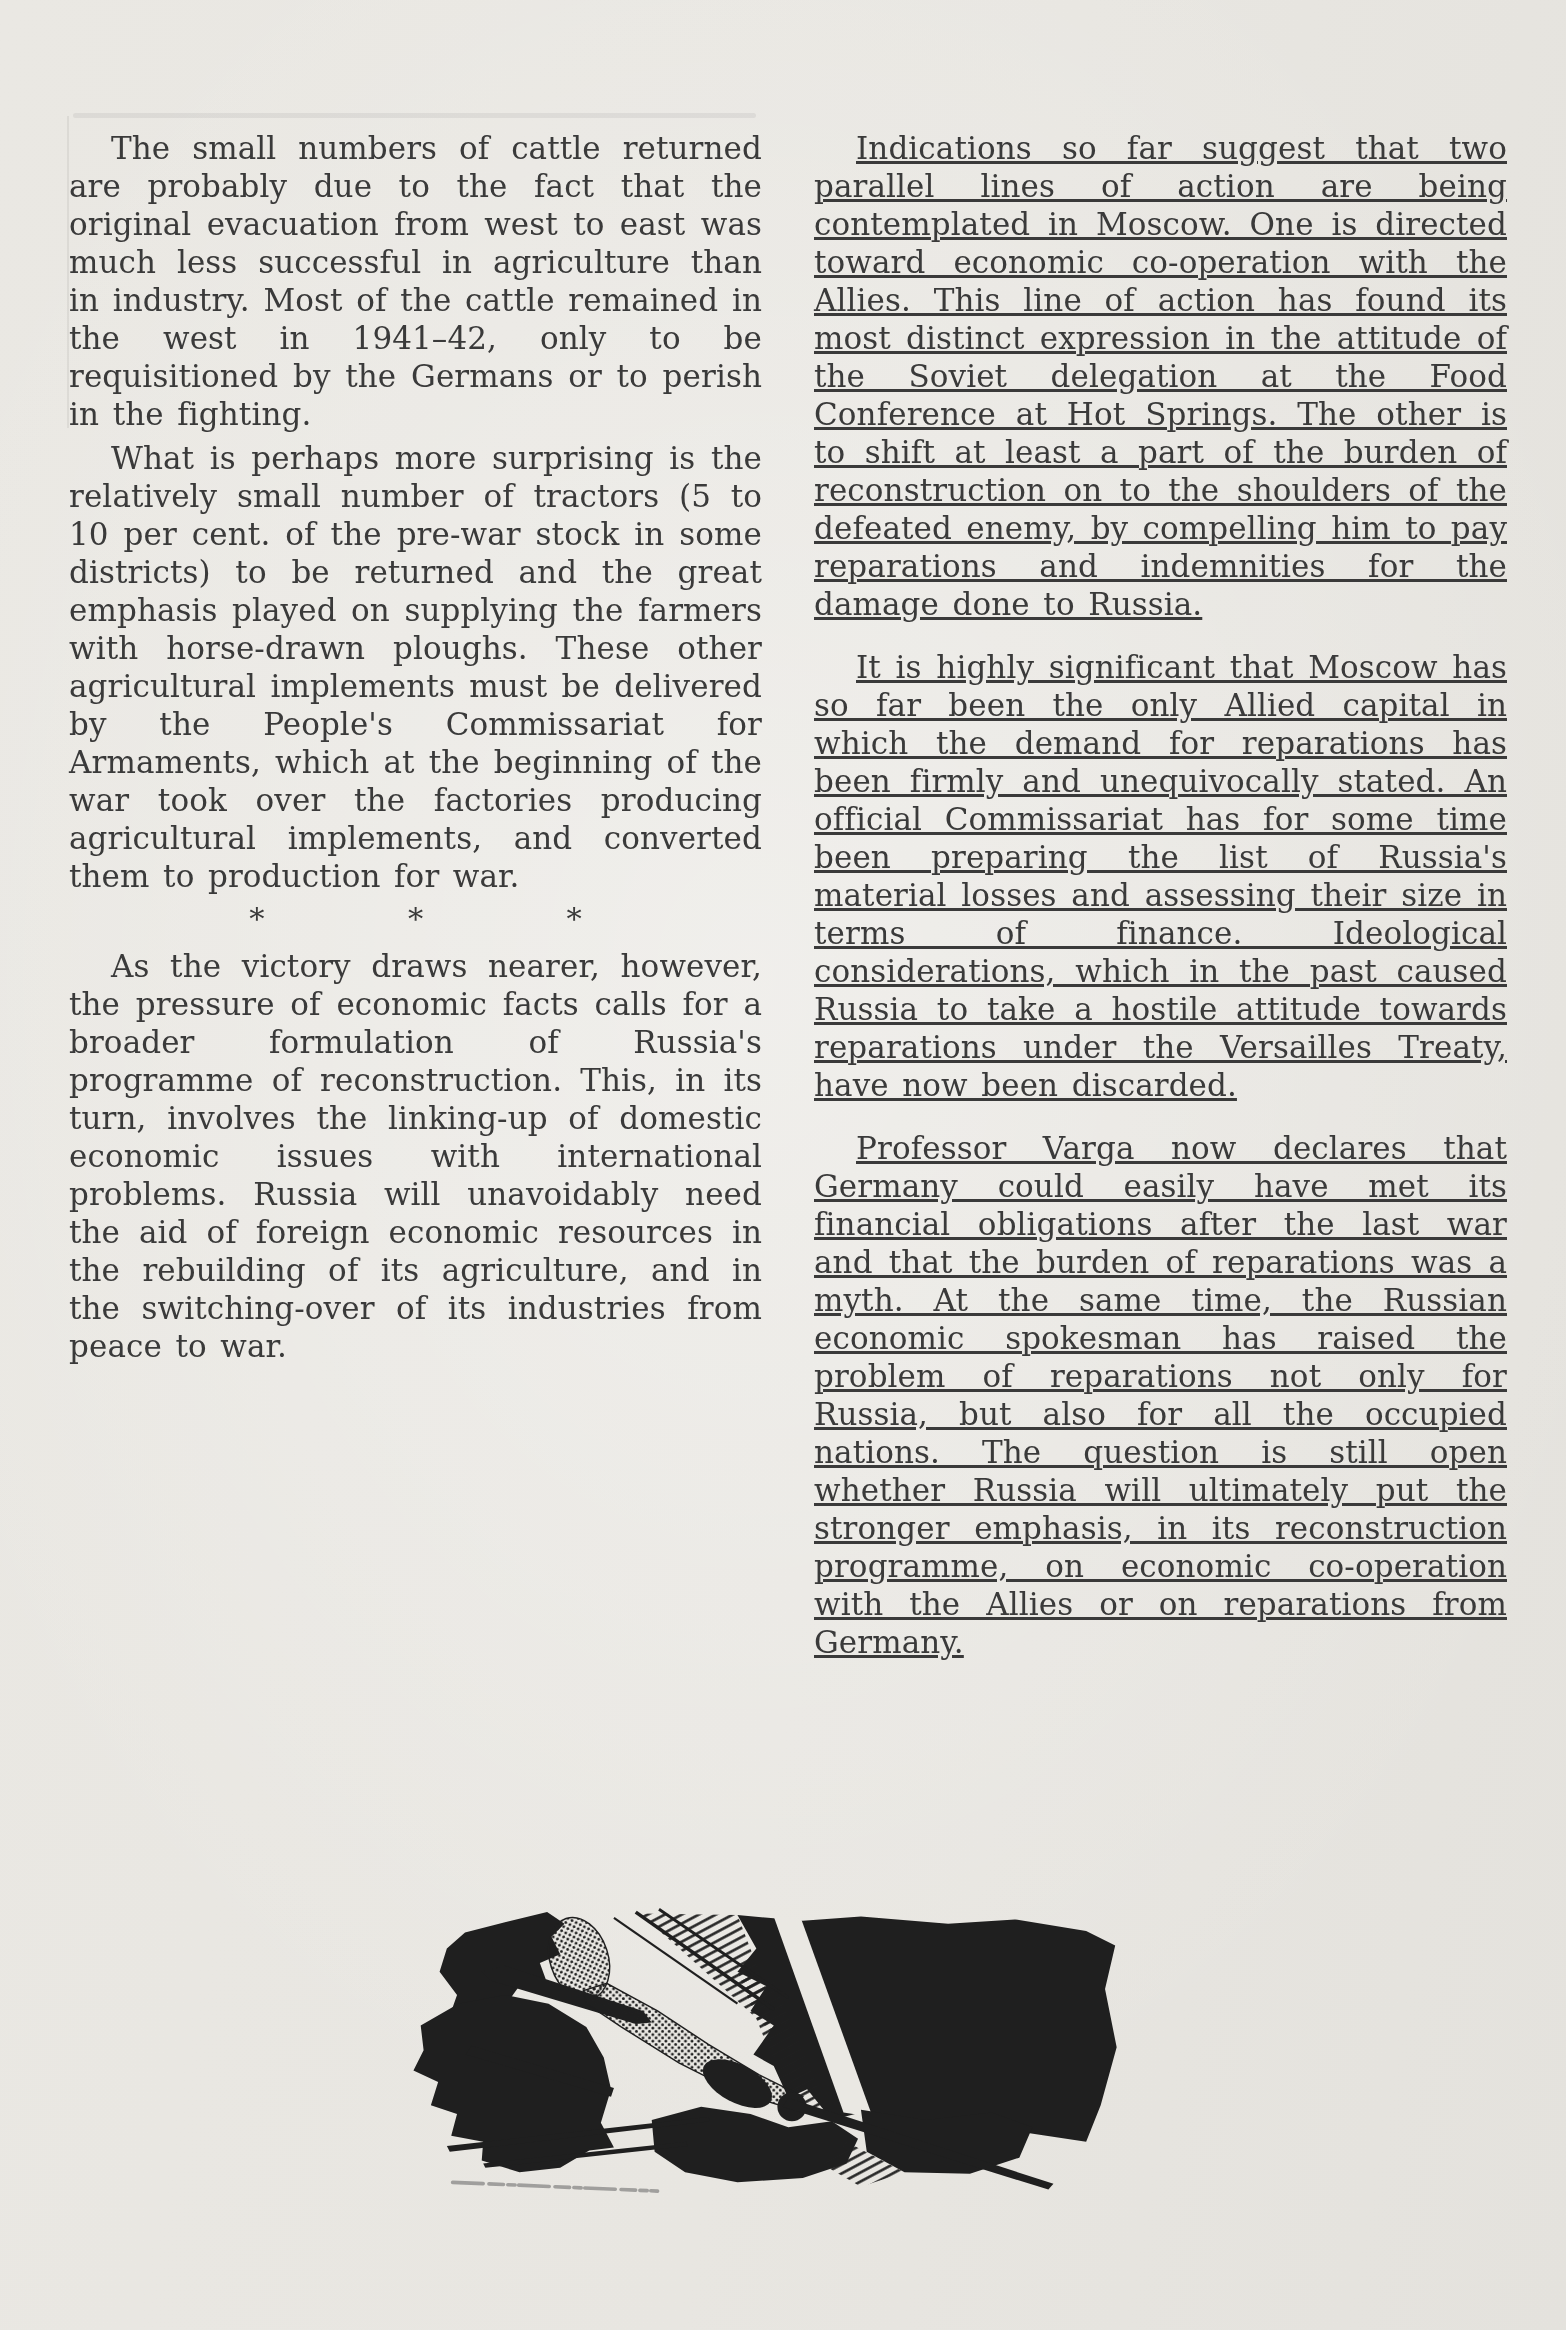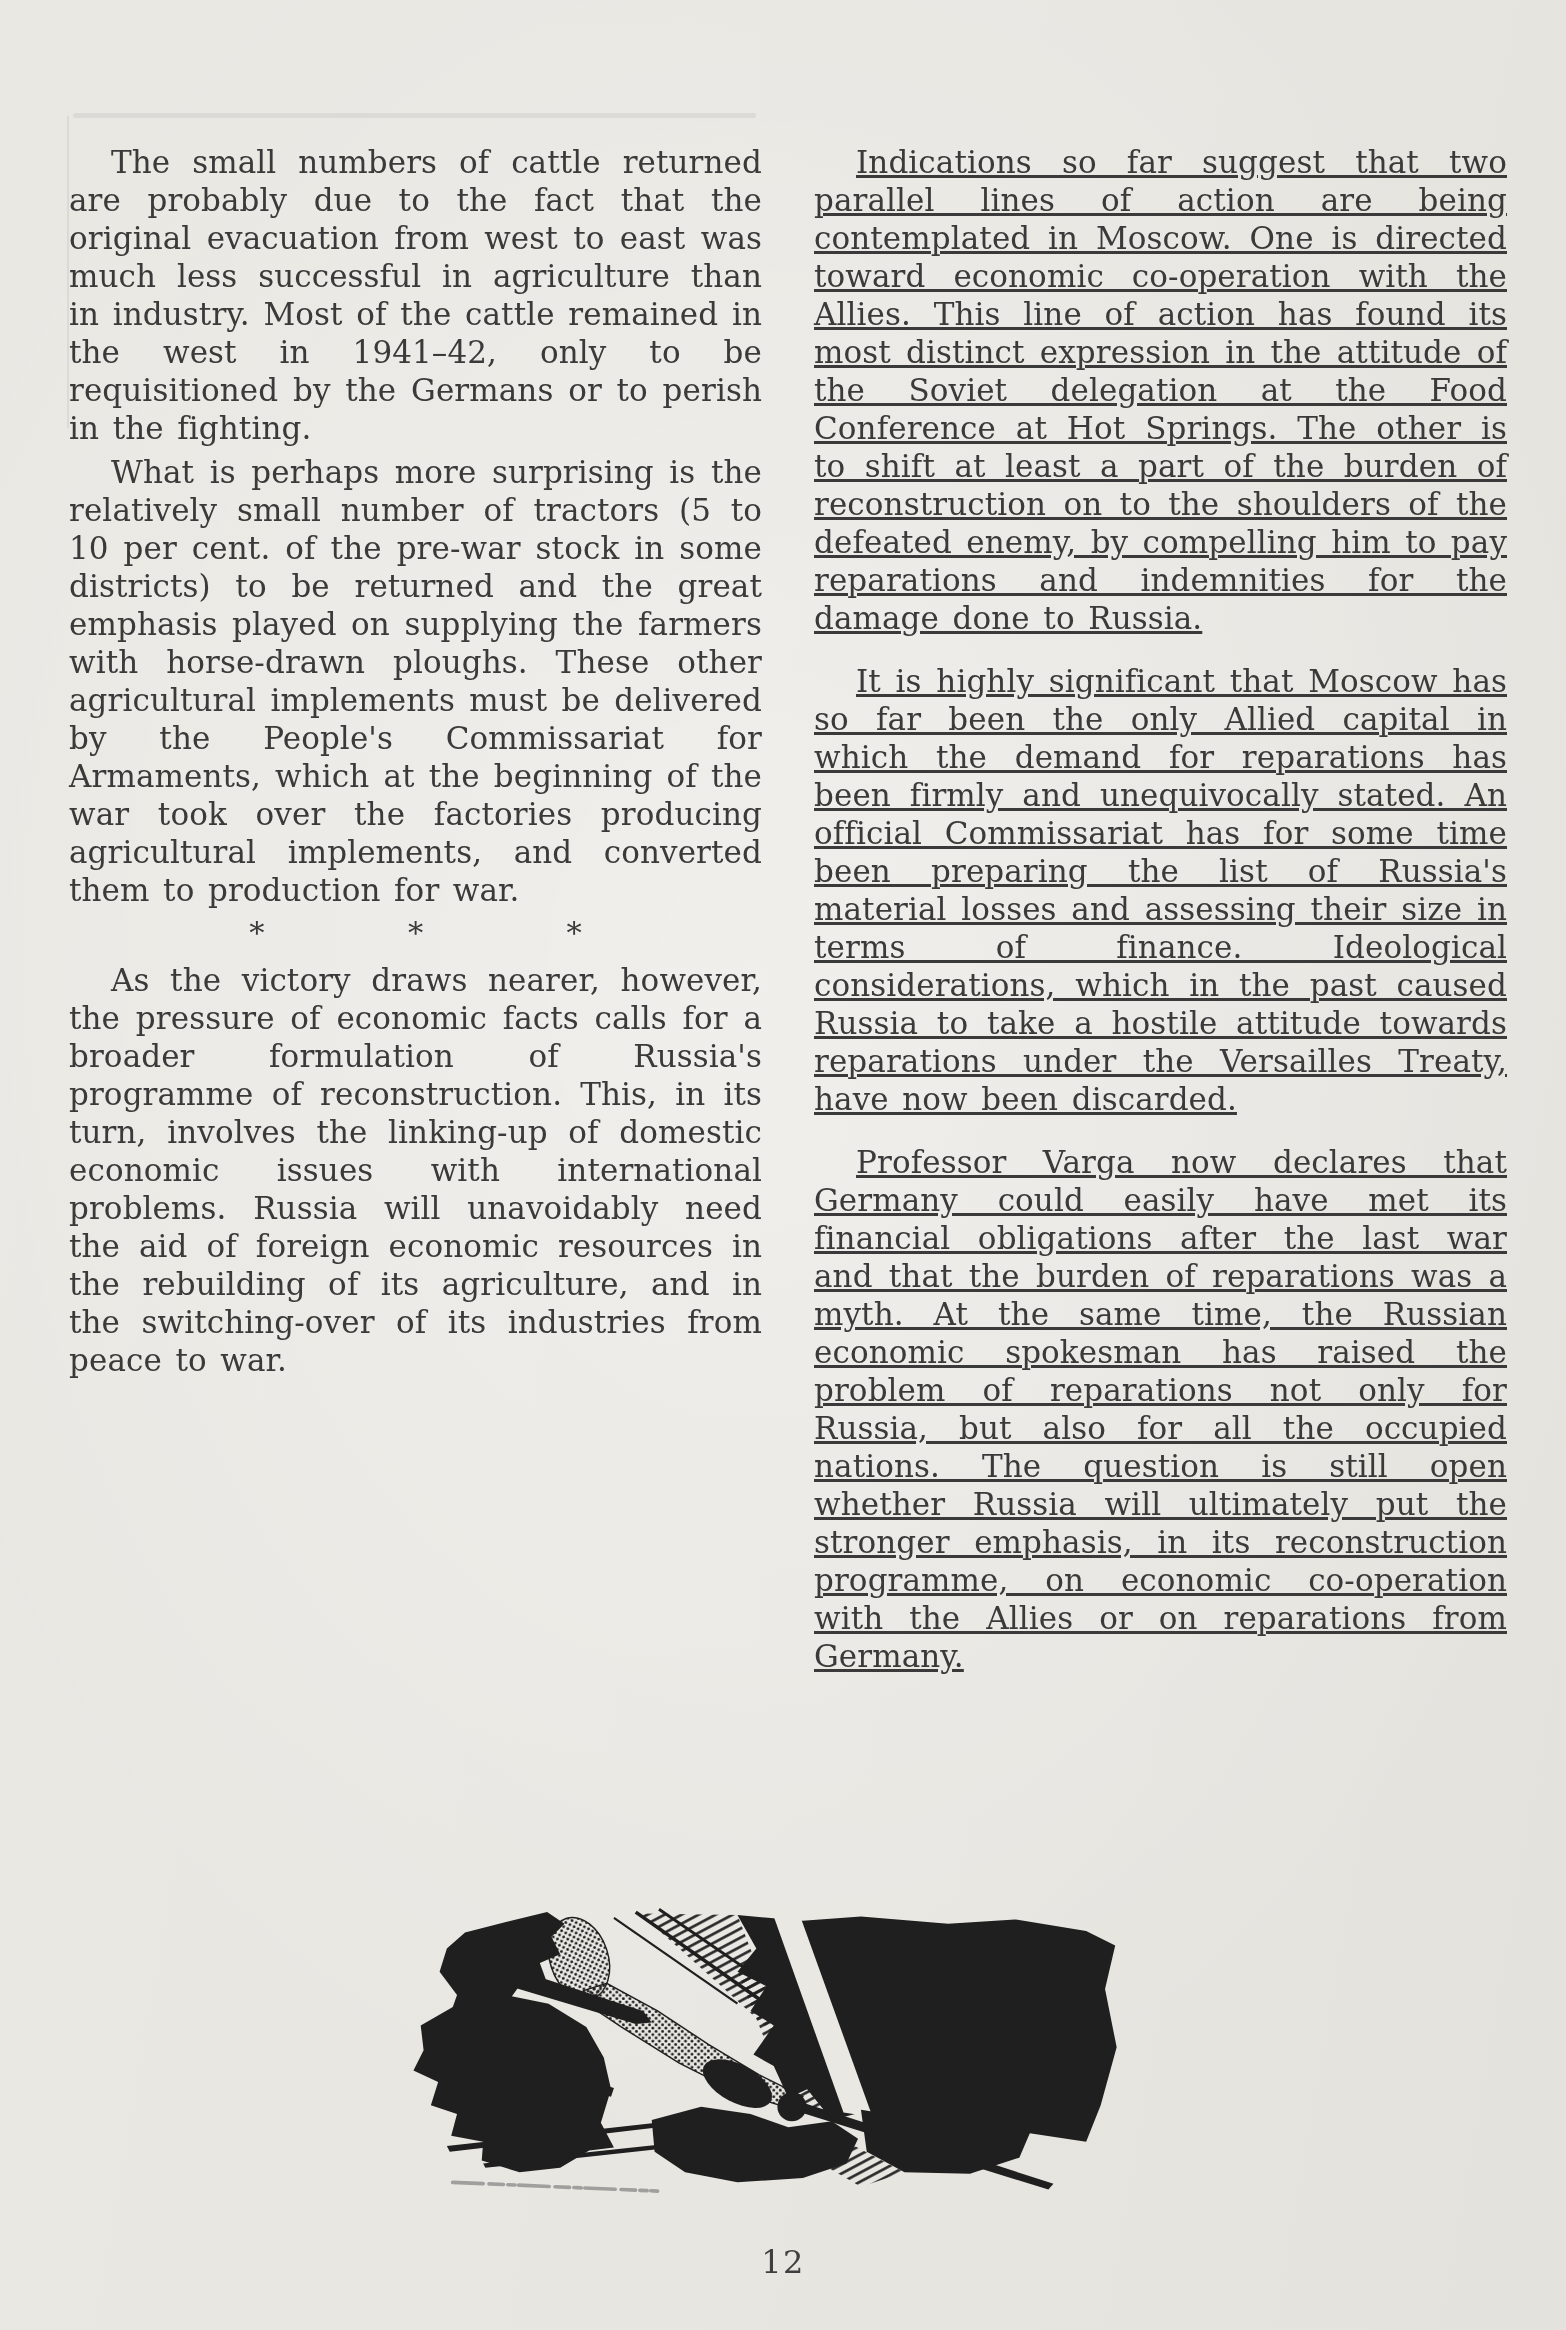--- a/index.html
+++ b/index.html
@@ -20,21 +20,21 @@
   
   .smudge-top{
     position:absolute;left:73px;top:113px;width:683px;height:5.1px;
     background:rgba(70,70,70,0.08);border-radius:2.9px;filter:blur(0.7px);
   }
   .crease-left{
     position:absolute;left:67px;top:116px;width:1.5px;height:312px;
     background:rgba(0,0,0,0.06);
   }
   .columns{
-    position:absolute;left:69px;top:143px;width:1438px;
+    position:absolute;left:69px;top:129px;width:1438px;
     display:flex;gap:52px;
   }
   .col{width:693px;}
   .col p{
     margin:0;
     font-size:31px;
     line-height:38px;
     text-align:justify;
     text-indent:42px;
     word-spacing:3.6px;
@@ -131,18 +131,15 @@
       <circle cx="545" cy="282" r="20" fill="#1f1f1f"></circle>
 
       <path d="M70,336 L430,296 L432,302 L74,344 Z" fill="#1f1f1f"></path>
       <path d="M120,360 L400,330 L401,336 L123,366 Z" fill="#1f1f1f"></path>
       <path d="M540,270 L905,388 L898,396 L532,282 Z" fill="#1f1f1f"></path>
 
       <path d="M78,386 L360,398" stroke="#6f6f6f" stroke-width="5" stroke-linecap="round" stroke-dasharray="42 8 20 6 10 5" opacity="0.6" fill="none"></path>
     </svg>
   </figure>
 
-  <footer class="footer">
-    <span class="page-number">12</span>
-  </footer>
 
 </div>
 
 
 </body></html>

